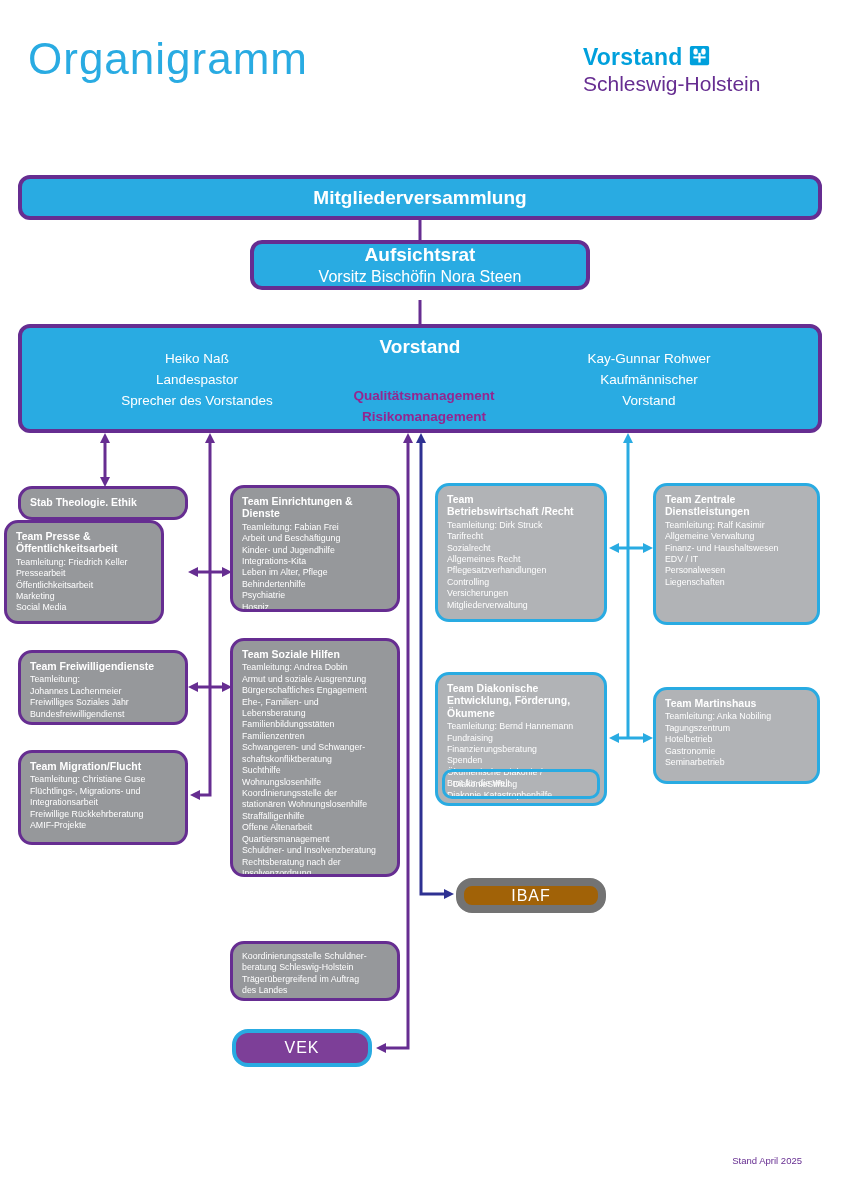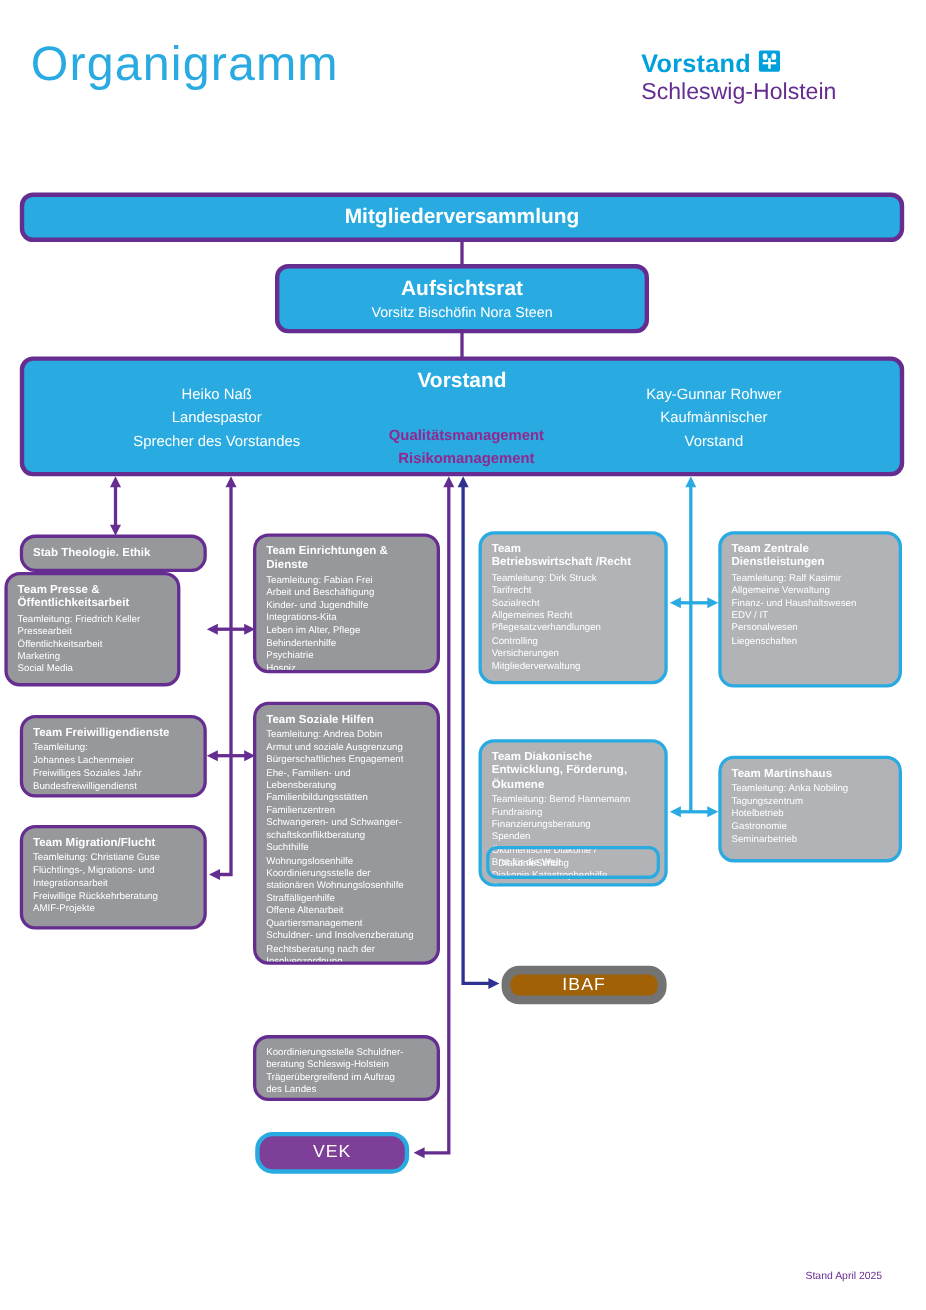--- a/index.html
+++ b/index.html
@@ -11,21 +11,21 @@
   #main-title{left:28px;top:34px;font-size:44px;color:#29ABE2;font-weight:400;letter-spacing:1px;}
   #logo{left:583px;top:44px;}
   #logo .brand-row{display:flex;align-items:center;gap:6px;}
   #logo .brand{font-size:23px;font-weight:bold;color:#00A0DC;letter-spacing:0.2px;}
   #logo .region{font-size:21px;color:#662D91;margin-top:1px;}
 
   
   .cyanbox{background:#29ABE2;border:4px solid #662D91;border-radius:12px;box-sizing:border-box;
            color:#fff;display:flex;flex-direction:column;align-items:center;justify-content:center;}
   .cyanbox .big{font-size:19px;font-weight:bold;}
-  .cyanbox .sub{font-size:13px;margin-top:2px;}
+  .cyanbox .sub{font-size:16px;margin-top:2px;}
 
   
   .vblock{position:absolute;text-align:center;color:#fff;font-size:13.5px;line-height:21px;white-space:pre-line;}
   .vmag{position:absolute;text-align:center;color:#93268F;font-weight:bold;font-size:13.5px;line-height:21px;white-space:pre-line;}
 
   
   .team{position:absolute;box-sizing:border-box;border-radius:14px;color:#fff;padding:7px 9px;overflow:hidden;}
   .gp{background:#96989B;border:3px solid #662D91;}
   .gc{background:#B1B3B6;border:3px solid #29ABE2;}
   .t-title{font-size:10.5px;font-weight:bold;line-height:1.18;white-space:pre-line;margin-bottom:2px;}
@@ -62,21 +62,21 @@
         </svg>
       </span>
     </div>
     <div class="region">Schleswig-Holstein</div>
   </div>
 
   <div class="abs cyanbox" style="left:18px;top:175px;width:804px;height:45px;">
     <div class="big">Mitgliederversammlung</div>
   </div>
 
-  <div class="abs cyanbox" style="left:250px;top:240px;width:340px;height:63px;">
+  <div class="abs cyanbox" style="left:250px;top:240px;width:340px;height:50px;">
     <div class="big">Aufsichtsrat</div>
     <div class="sub">Vorsitz Bischöfin Nora Steen</div>
   </div>
 
   <div class="abs cyanbox" style="left:18px;top:324px;width:804px;height:109px;justify-content:flex-start;">
     <div class="big" style="position:absolute;top:8px;left:0;right:0;text-align:center;">Vorstand</div>
     <div class="vblock" style="left:35px;top:20px;width:280px;">Heiko Naß
 Landespastor
 Sprecher des Vorstandes</div>
     <div class="vmag" style="left:262px;top:57px;width:280px;">Qualitätsmanagement

